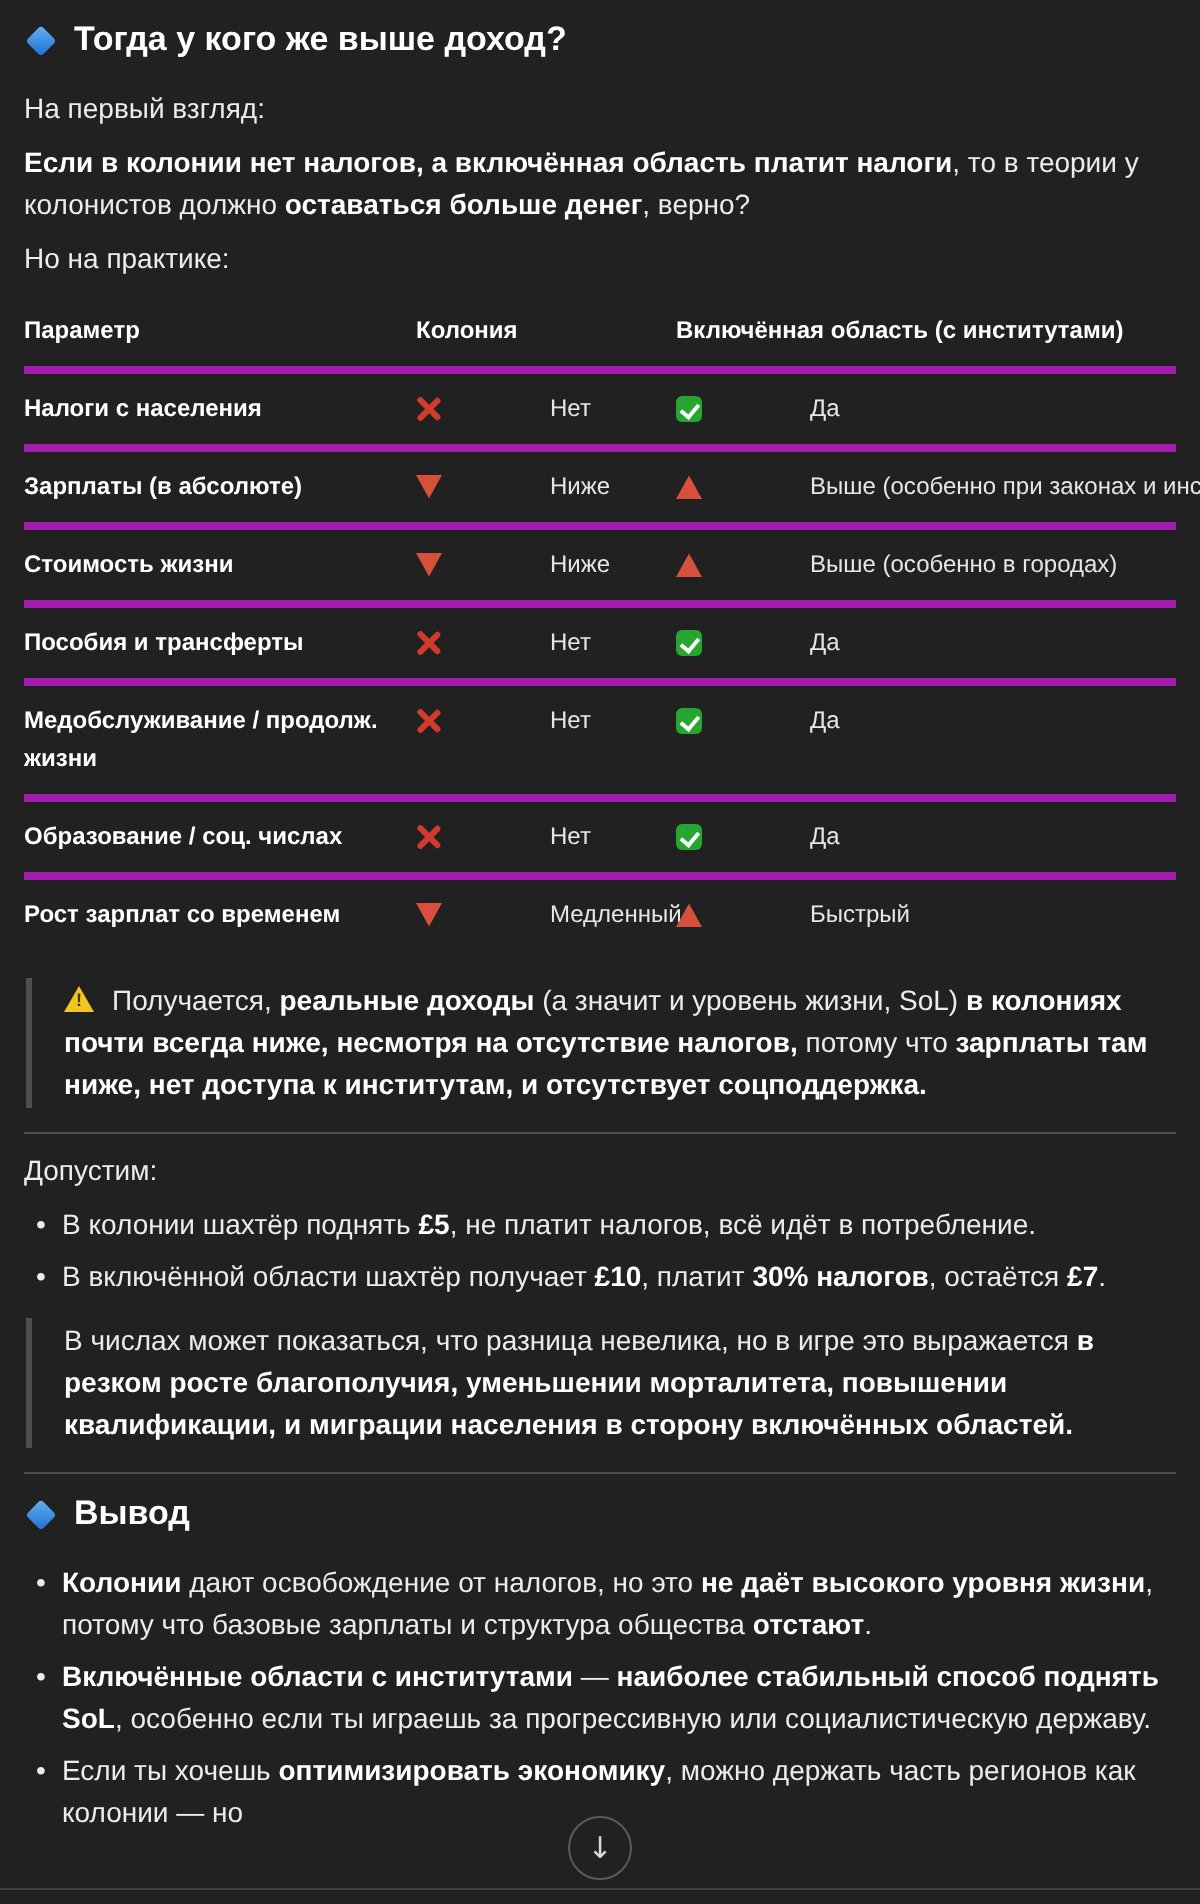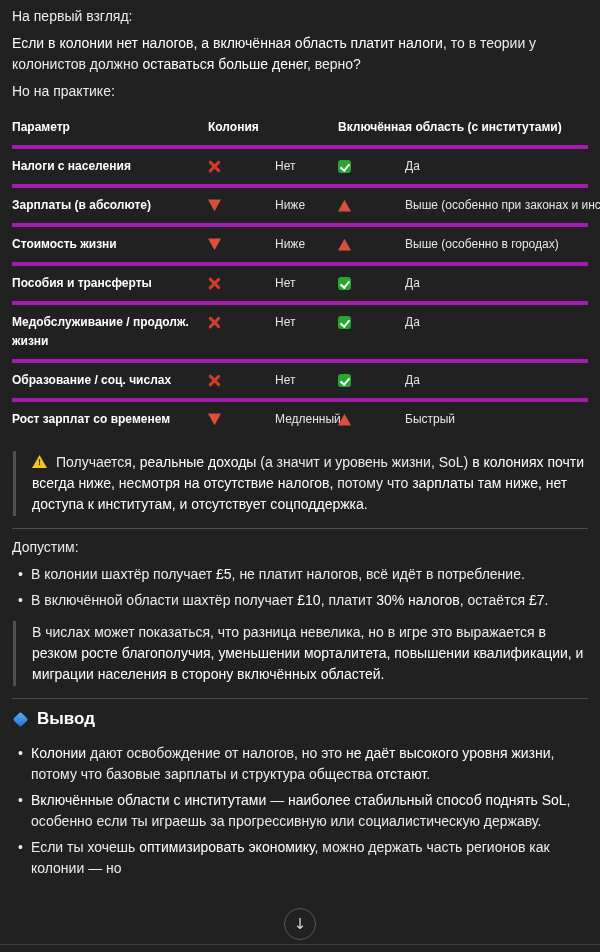--- a/index.html
+++ b/index.html
@@ -7,21 +7,21 @@
     position:relative;width:600px;height:952px;overflow:hidden;
     background:#212121;color:#ececec;box-sizing:border-box;
     padding:6px 12px 0;
     font-family:"Liberation Sans","DejaVu Sans",sans-serif;
     font-size:14px;line-height:21px;
   }
   .h{display:flex;align-items:center;font-size:17px;font-weight:700;color:#fff;margin:2px 0 12px;line-height:24px;}
   .diamond-icon{display:inline-block;width:11px;height:11px;margin:0 11px 0 3px;flex:none;
     background:linear-gradient(135deg,#64b2f2 0%,#1d6fd0 100%);transform:rotate(45deg);border-radius:2px;}
   p.flow{margin:0 0 6px;}
-  .b{font-weight:400;color:#fff;}
+  .b{font-weight:700;color:#fff;}
 
   
   .cmp-table{width:100%;margin:8px 0 2px;font-size:12px;}
   .tr{display:grid;grid-template-columns:196px 130px 1fr;align-items:start;padding:8px 0;}
   .tr + .tr{border-top:4px solid #a21caf;}
   .td{line-height:19px;}
   .th{font-weight:700;color:#fff;}
   .param{font-weight:700;color:#fff;padding-right:10px;}
   .val{display:flex;align-items:center;white-space:nowrap;color:#e6e6e6;gap:45px;}
 
@@ -57,20 +57,24 @@
     width:32px;height:32px;border-radius:50%;border:1px solid #5a5a5a;background:#212121;
     color:#d8d8d8;font-size:15px;line-height:1;display:flex;align-items:center;justify-content:center;
     cursor:pointer;padding:0;font-family:"DejaVu Sans",sans-serif;}
   .composer-divider{position:absolute;left:0;right:0;top:944px;border-top:1px solid #3f3f3f;}
 </style>
 </head>
 <body>
 
 <div class="page">
 
+  <h3 class="h">
+    <span class="diamond-icon"></span>
+    <span>Тогда у кого же выше доход?</span>
+  </h3>
   <p class="flow">На первый взгляд:</p>
   <p class="flow"><span class="b">Если в колонии нет налогов, а включённая область платит налоги</span><span>, то в теории у колонистов должно </span><span class="b">оставаться больше денег</span><span>, верно?</span></p>
   <p class="flow">Но на практике:</p>
 
   <div class="cmp-table">
     <div class="tr">
       <div class="td th">Параметр</div>
       <div class="td th">Колония</div>
       <div class="td th">Включённая область (с институтами)</div>
     </div>
@@ -162,21 +166,21 @@
 
   <div class="quote">
     <span class="warning-icon"></span><span>Получается, </span><span class="b">реальные доходы</span><span> (а значит и уровень жизни, SoL) </span><span class="b">в колониях почти всегда ниже, несмотря на отсутствие налогов,</span><span> потому что </span><span class="b">зарплаты там ниже, нет доступа к институтам, и отсутствует соцподдержка.</span>
   </div>
 
   <hr class="sep">
 
   <p class="flow">Допустим:</p>
 
   <ul class="bl">
-    <li><span>В колонии шахтёр получает </span><span class="b">£5</span><span>, не платит налогов, всё идёт в потребление.</span></li>
+    <li><span>В колонии шахтёр поднять </span><span class="b">£5</span><span>, не платит налогов, всё идёт в потребление.</span></li>
     <li><span>В включённой области шахтёр получает </span><span class="b">£10</span><span>, платит </span><span class="b">30% налогов</span><span>, остаётся </span><span class="b">£7</span><span>.</span>
     </li>
   </ul>
 
   <div class="quote" style="margin-top:10px;">
     <span>В числах может показаться, что разница невелика, но в игре это выражается </span><span class="b">в резком росте благополучия, уменьшении морталитета, повышении квалификации, и миграции населения в сторону включённых областей.</span>
   </div>
 
   <hr class="sep">
 

